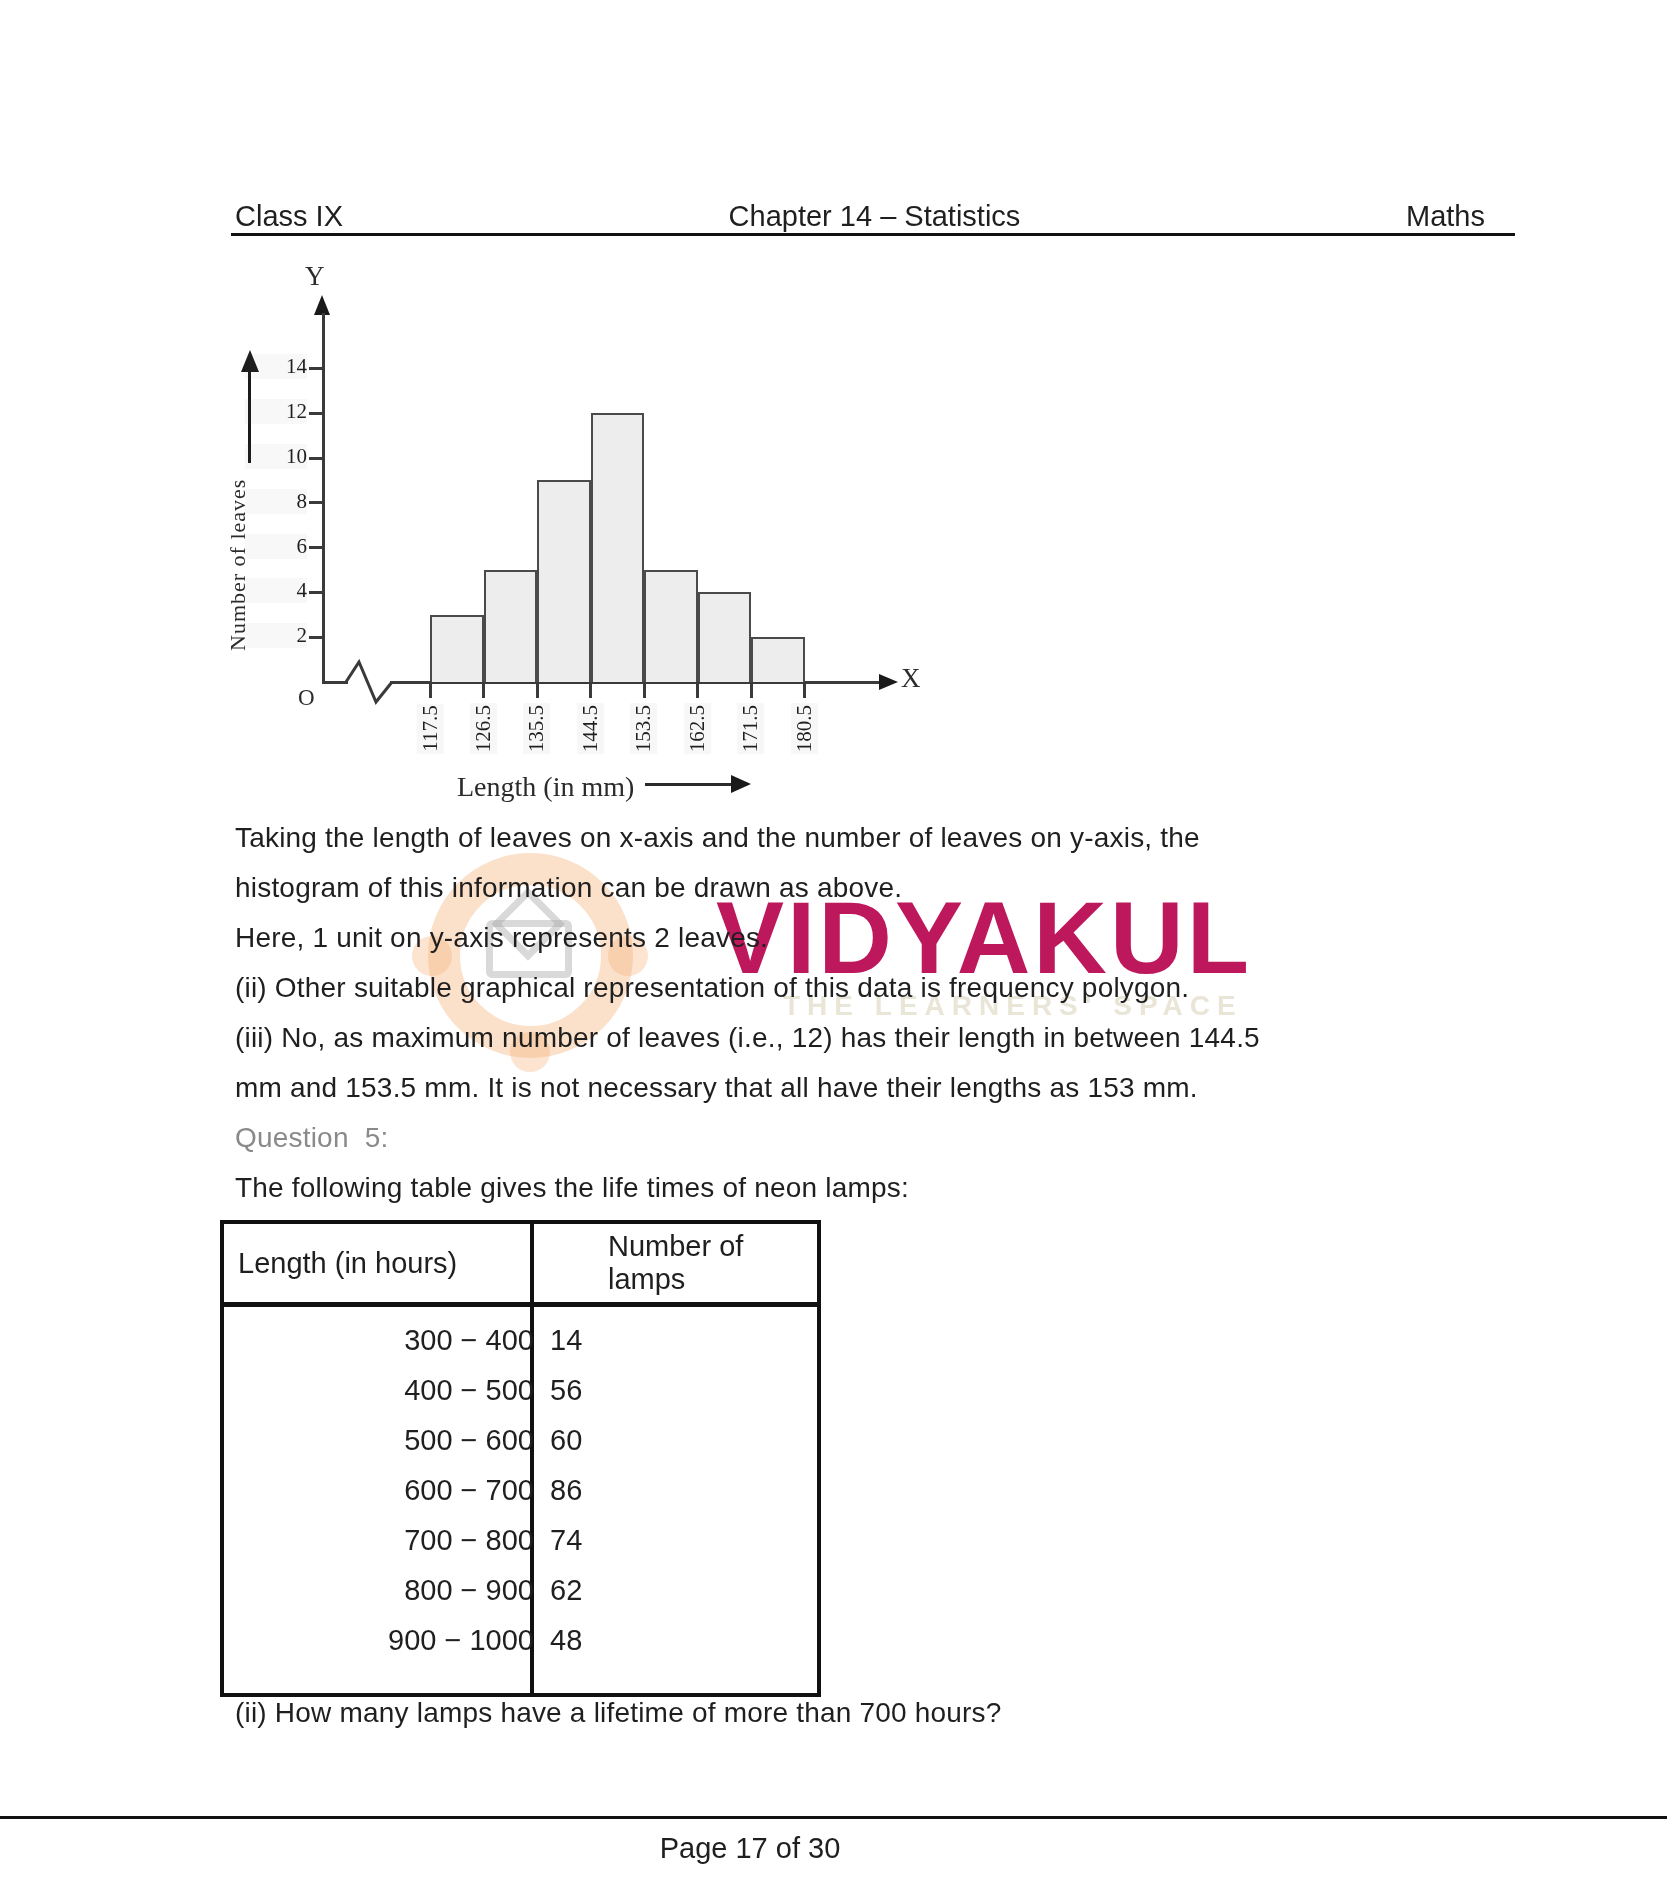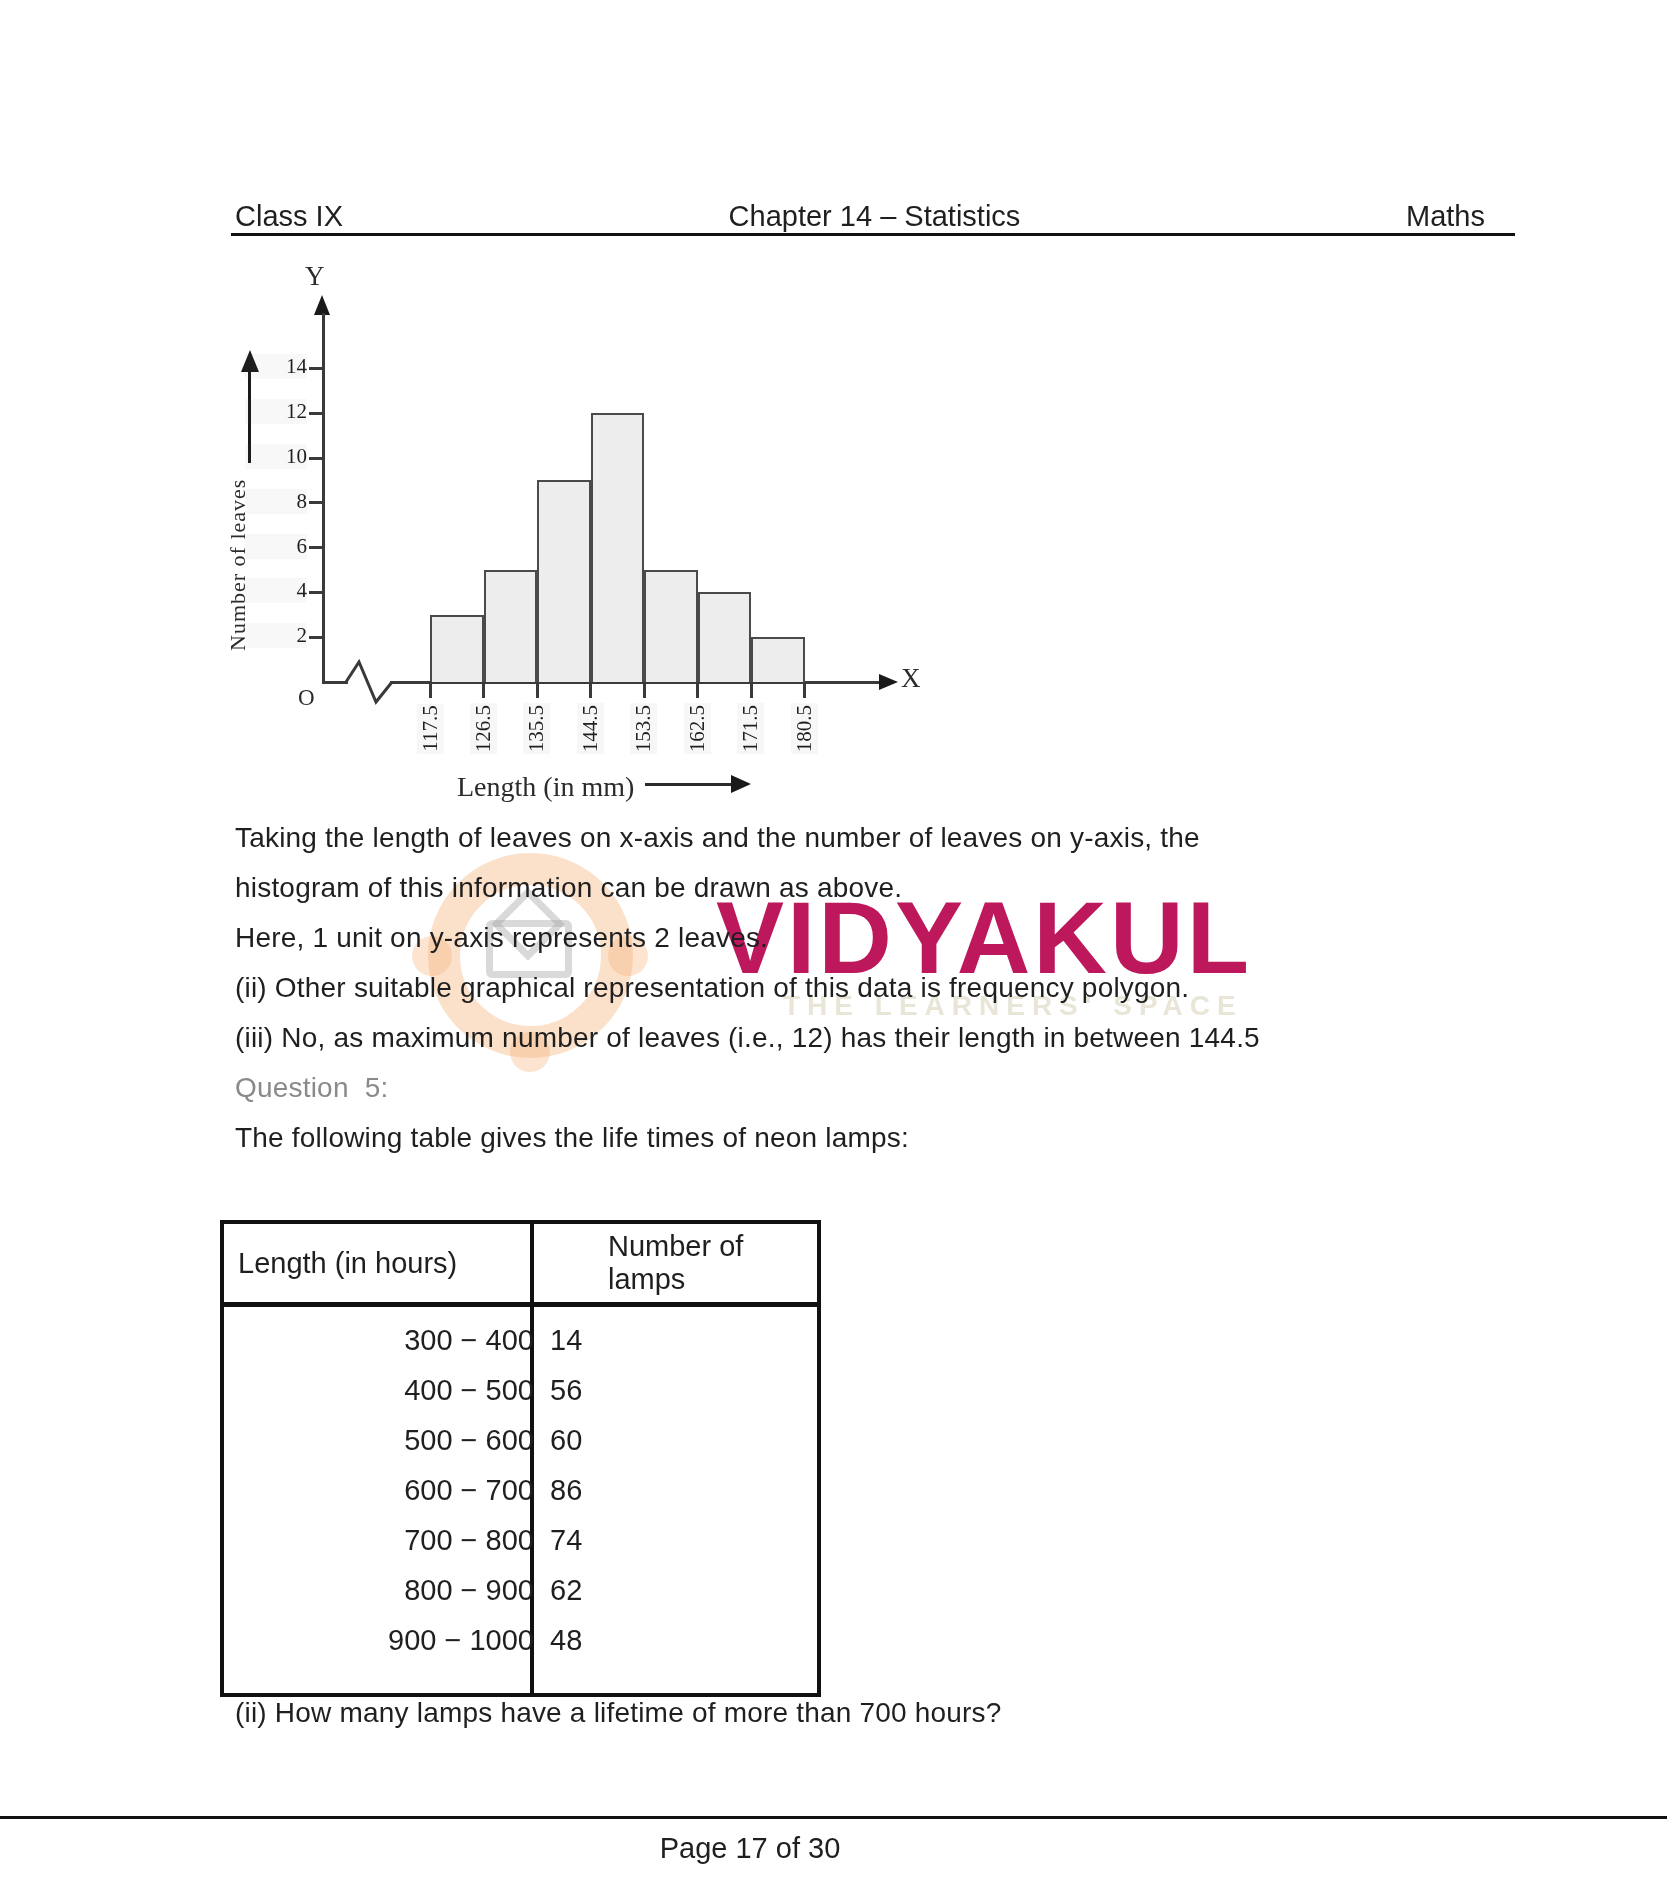--- a/index.html
+++ b/index.html
@@ -195,20 +195,21 @@
       </div>
     </div>
 </div>
 
 <div class="solution">
   <div class="line">Taking the length of leaves on x-axis and the number of leaves on y-axis, the</div>
   <div class="line">histogram of this information can be drawn as above.</div>
   <div class="line">Here, 1 unit on y-axis represents 2 leaves.</div>
   <div class="line">(ii) Other suitable graphical representation of this data is frequency polygon.</div>
   <div class="line">(iii) No, as maximum number of leaves (i.e., 12) has their length in between 144.5</div>
+  <div class="line">mm and 153.5 mm. It is not necessary that all have their lengths as 153 mm.</div>
   <div class="line muted">Question  5:</div>
   <div class="line">The following table gives the life times of neon lamps:</div>
 </div>
 
 <div class="neon-table">
   <div class="nt-divider"></div>
   <div class="nt-headrow">
     <div class="nt-h1">Length (in hours)</div>
     <div class="nt-h2">Number of lamps</div>
   </div>

